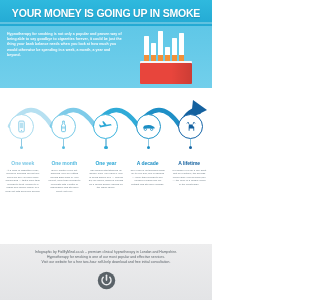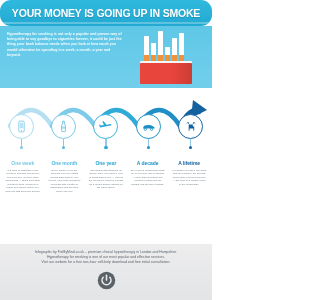--- a/index.html
+++ b/index.html
@@ -13,21 +13,20 @@
 
   
   .header {
     height:26px;
     background:#29b6dd;
     background:linear-gradient(180deg,#2fb9de 0%,#23a9d3 100%);
     display:flex;
     align-items:center;
     justify-content:center;
     position:relative;
-    border-radius:11px;
   }
   .header-title {
     color:#ffffff;
     font-size:10.5px;
     font-weight:bold;
     letter-spacing:-0.2px;
     text-align:center;
     white-space:nowrap;
     text-shadow:0 1px 1px rgba(0,60,90,0.25);
   }

